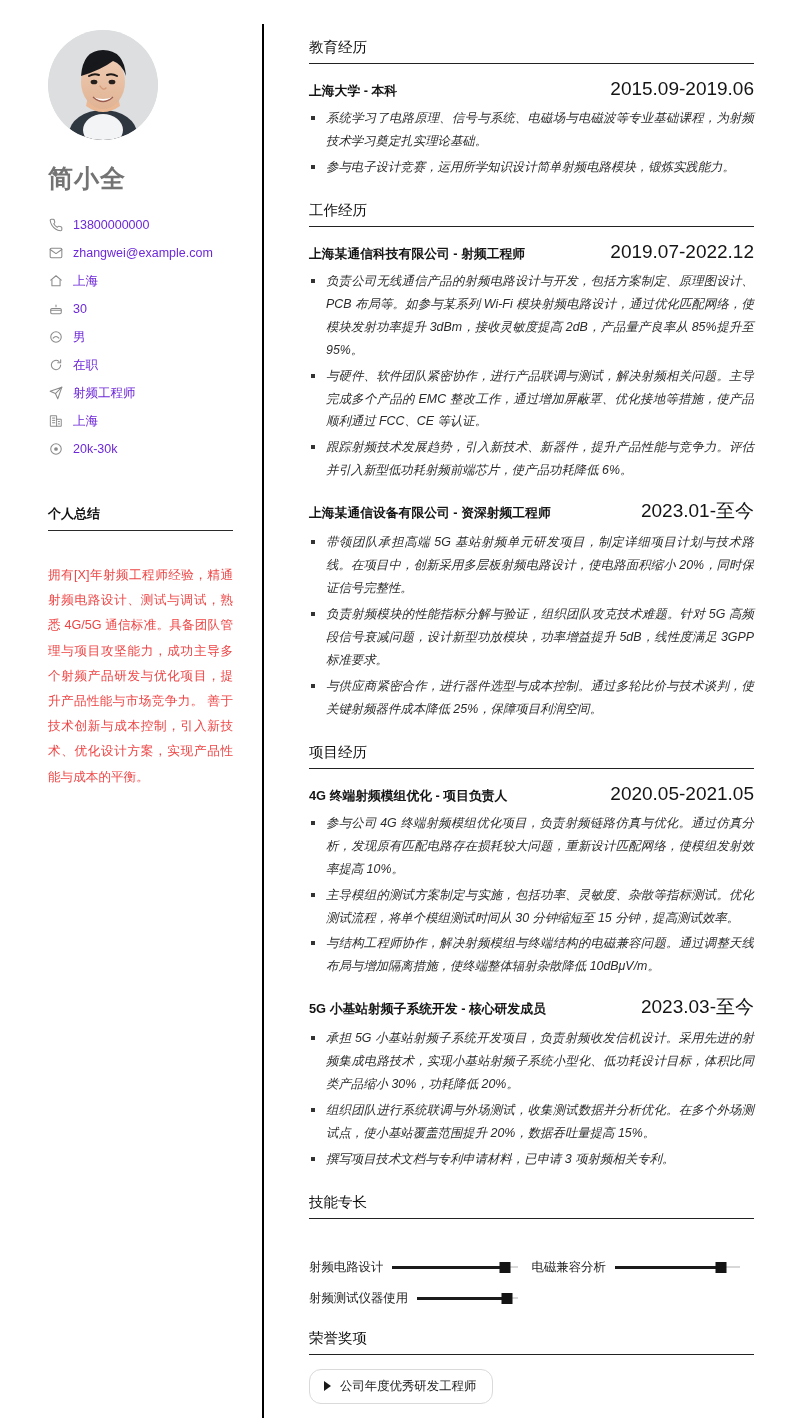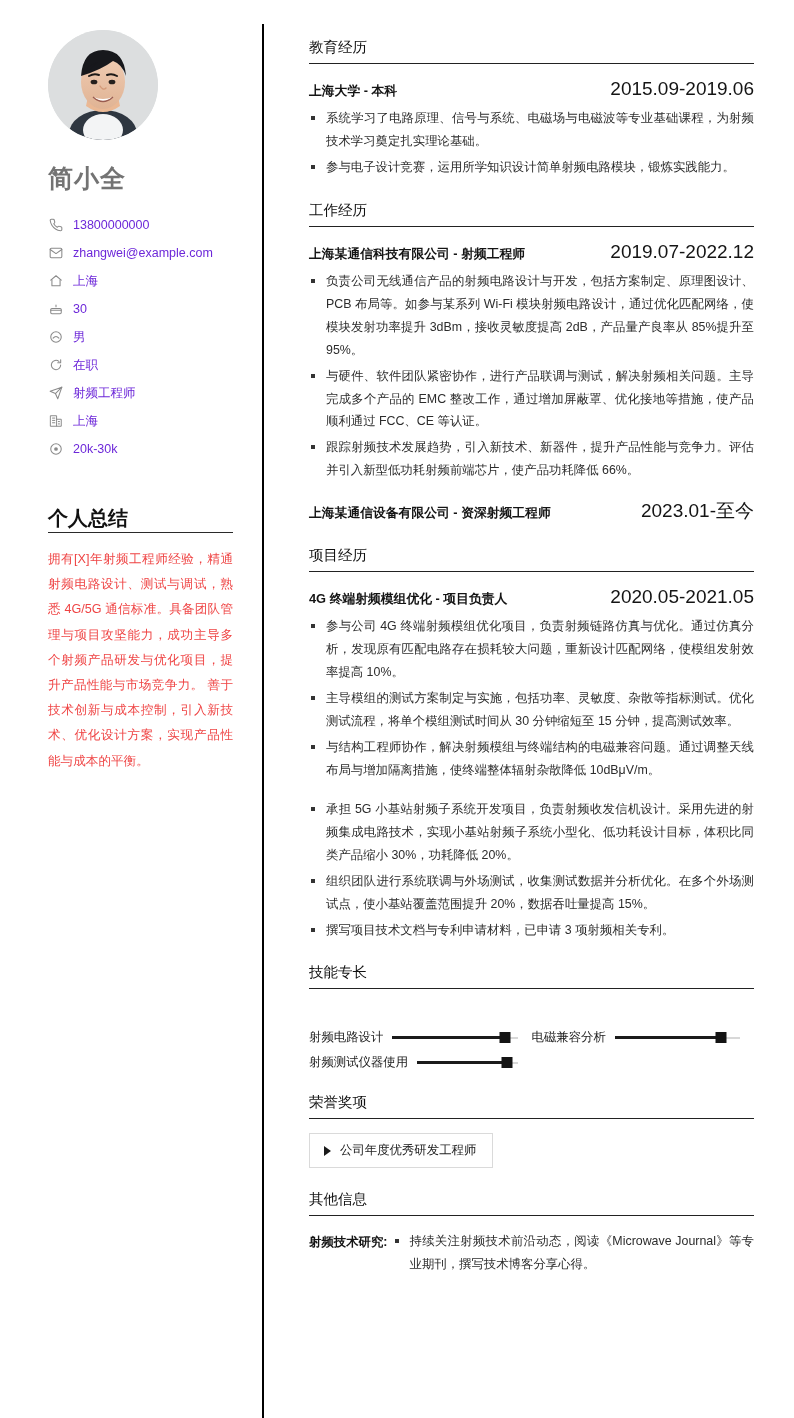--- a/index.html
+++ b/index.html
@@ -69,25 +69,26 @@
     display: flex;
     align-items: center;
     justify-content: center;
     color: #8a8a8a;
   }
   .contact-item .ico svg { width: 14px; height: 14px; display: block; }
   .contact-item .ctext { white-space: nowrap; }
 
   .side-section { margin-top: 42px; }
   .side-head {
-    font-size: 20px;
+    font-size: 13px;
     font-weight: 700;
     color: #111;
+    padding-bottom: 7px;
     border-bottom: 1.6px solid #2a2a2a;
-    margin-bottom: 14px;
+    margin-bottom: 32px;
   }
   .summary-text {
     font-size: 12.6px;
     line-height: 2.0;
     color: #ef4444;
     text-align: justify;
   }
 
   
   .main {
@@ -124,36 +125,37 @@
   }
   .bullets { list-style: none; }
   .bullets li {
     position: relative;
     padding-left: 17px;
     font-size: 12.4px;
     line-height: 1.85;
     color: #2c2c2c;
     margin-bottom: 3px;
     text-align: justify;
+    font-style: italic;
   }
   .bullets li::before {
     content: "";
     position: absolute;
     left: 2px;
     top: 9px;
     width: 4px;
     height: 4px;
     background: #333;
   }
 
   
   .skills-grid {
     display: flex;
     flex-wrap: wrap;
-    row-gap: 8px;
+    row-gap: 14px;
     margin-top: 40px;
   }
   .skill {
     width: 50%;
     display: flex;
     align-items: center;
     gap: 9px;
     padding-right: 14px;
   }
   .skill-label {
@@ -189,21 +191,21 @@
     transform: translateX(-50%);
   }
 
   
   .award-row { display: flex; flex-wrap: wrap; gap: 10px; }
   .award-pill {
     display: inline-flex;
     align-items: center;
     gap: 9px;
     border: 1px solid #dadada;
-    border-radius: 0;
+    border-radius: 12px;
     padding: 8px 16px 8px 14px;
     font-size: 12.4px;
     color: #222;
     background: #fff;
   }
   .award-pill .tri {
     width: 0; height: 0;
     border-left: 7px solid #1a1a1a;
     border-top: 5px solid transparent;
     border-bottom: 5px solid transparent;
@@ -381,48 +383,57 @@
       <h2 class="sec-head">工作经历</h2>
 
       <div class="entry">
         <div class="entry-row">
           <span class="entry-title">上海某通信科技有限公司 - 射频工程师</span>
           <span class="entry-date">2019.07-2022.12</span>
         </div>
         <ul class="bullets">
           <li>负责公司无线通信产品的射频电路设计与开发，包括方案制定、原理图设计、PCB 布局等。如参与某系列 Wi-Fi 模块射频电路设计，通过优化匹配网络，使模块发射功率提升 3dBm，接收灵敏度提高 2dB，产品量产良率从 85%提升至 95%。</li>
           <li>与硬件、软件团队紧密协作，进行产品联调与测试，解决射频相关问题。主导完成多个产品的 EMC 整改工作，通过增加屏蔽罩、优化接地等措施，使产品顺利通过 FCC、CE 等认证。</li>
-          <li>跟踪射频技术发展趋势，引入新技术、新器件，提升产品性能与竞争力。评估并引入新型低功耗射频前端芯片，使产品功耗降低 66%。</li>
+          <li>跟踪射频技术发展趋势，引入新技术、新器件，提升产品性能与竞争力。评估并引入新型低功耗射频前端芯片，使产品功耗降低 6%。</li>
         </ul>
       </div>
 
       <div class="entry">
         <div class="entry-row">
           <span class="entry-title">上海某通信设备有限公司 - 资深射频工程师</span>
           <span class="entry-date">2023.01-至今</span>
         </div>
+        <ul class="bullets">
+          <li>带领团队承担高端 5G 基站射频单元研发项目，制定详细项目计划与技术路线。在项目中，创新采用多层板射频电路设计，使电路面积缩小 20%，同时保证信号完整性。</li>
+          <li>负责射频模块的性能指标分解与验证，组织团队攻克技术难题。针对 5G 高频段信号衰减问题，设计新型功放模块，功率增益提升 5dB，线性度满足 3GPP 标准要求。</li>
+          <li>与供应商紧密合作，进行器件选型与成本控制。通过多轮比价与技术谈判，使关键射频器件成本降低 25%，保障项目利润空间。</li>
+        </ul>
       </div>
     </section>
 
     <section class="section">
       <h2 class="sec-head">项目经历</h2>
 
       <div class="entry">
         <div class="entry-row">
           <span class="entry-title">4G 终端射频模组优化 - 项目负责人</span>
           <span class="entry-date">2020.05-2021.05</span>
         </div>
         <ul class="bullets">
           <li>参与公司 4G 终端射频模组优化项目，负责射频链路仿真与优化。通过仿真分析，发现原有匹配电路存在损耗较大问题，重新设计匹配网络，使模组发射效率提高 10%。</li>
           <li>主导模组的测试方案制定与实施，包括功率、灵敏度、杂散等指标测试。优化测试流程，将单个模组测试时间从 30 分钟缩短至 15 分钟，提高测试效率。</li>
           <li>与结构工程师协作，解决射频模组与终端结构的电磁兼容问题。通过调整天线布局与增加隔离措施，使终端整体辐射杂散降低 10dBμV/m。</li>
         </ul>
       </div>
 
       <div class="entry">
+        <div class="entry-row">
+          <span class="entry-title">5G 小基站射频子系统开发 - 核心研发成员</span>
+          <span class="entry-date">2023.03-至今</span>
+        </div>
         <ul class="bullets">
           <li>承担 5G 小基站射频子系统开发项目，负责射频收发信机设计。采用先进的射频集成电路技术，实现小基站射频子系统小型化、低功耗设计目标，体积比同类产品缩小 30%，功耗降低 20%。</li>
           <li>组织团队进行系统联调与外场测试，收集测试数据并分析优化。在多个外场测试点，使小基站覆盖范围提升 20%，数据吞吐量提高 15%。</li>
           <li>撰写项目技术文档与专利申请材料，已申请 3 项射频相关专利。</li>
         </ul>
       </div>
     </section>
 
     <section class="section">
       <h2 class="sec-head">技能专长</h2>

